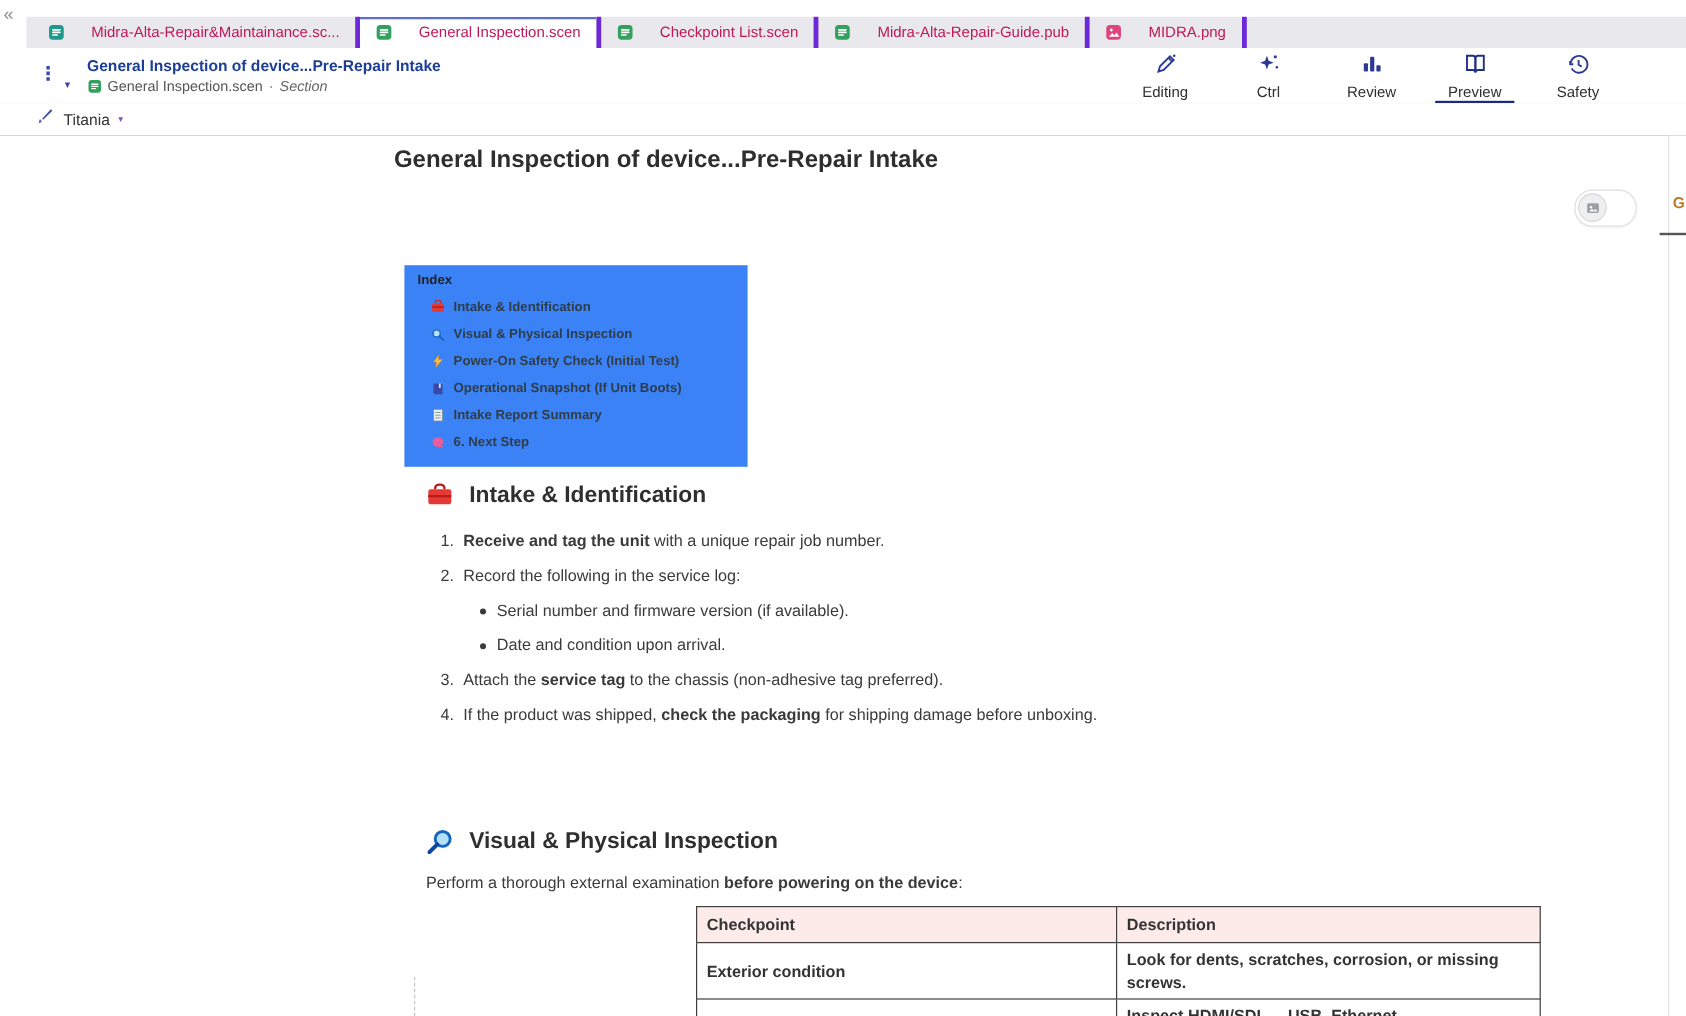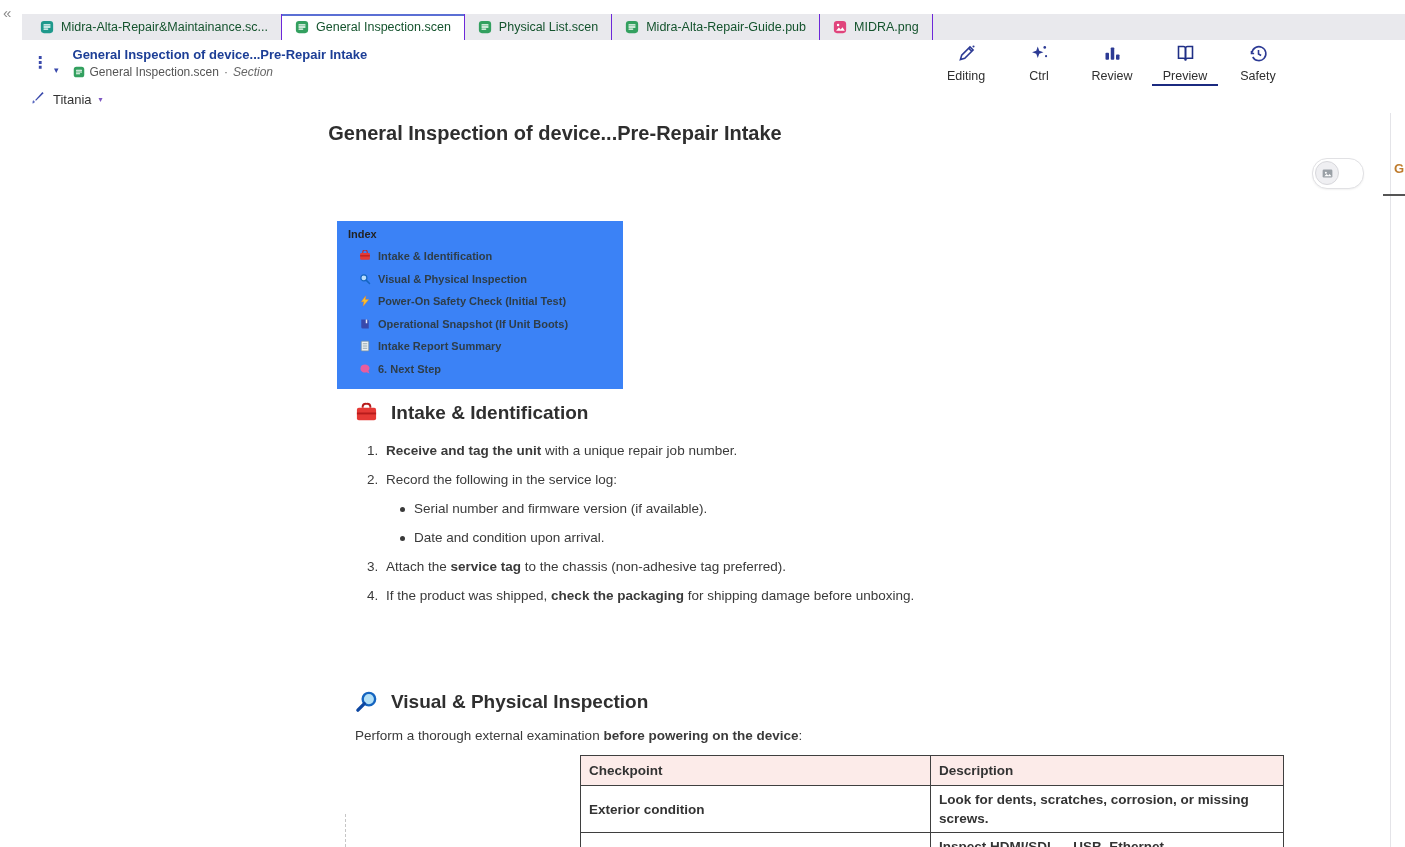--- a/index.html
+++ b/index.html
@@ -4,39 +4,39 @@
 <style>
   html,body{margin:0;padding:0}
   body{width:1405px;height:847px;overflow:hidden;background:#fff;
        font-family:"Liberation Sans","DejaVu Sans",sans-serif;color:#333}
   #app{position:relative;width:1405px;height:847px}
 
   
   .collapse{position:absolute;left:3px;top:4px;font-size:15px;color:#8a8a8a;cursor:pointer}
   .tabstrip{position:absolute;left:22px;top:14px;right:0;height:26px;background:#e9e9ed;
             display:flex;padding-left:5px;box-sizing:border-box}
-  .tab{display:flex;align-items:center;gap:7px;padding:0 13px;font-size:12.5px;color:#14532d;
-       border-right:1px solid #6d28d9;white-space:nowrap;cursor:pointer}
+  .tab{display:flex;align-items:center;gap:22px;padding:0 13px;font-size:12.5px;color:#be185d;
+       border-right:4px solid #6d28d9;white-space:nowrap;cursor:pointer}
   .tab.active{background:#fff;box-shadow:inset 0 2px 0 #5b6fd4}
   .ficon{display:inline-flex;width:14px;height:14px;flex:none}
   .ficon svg{width:14px;height:14px}
   .ficon.small,.ficon.small svg{width:12px;height:12px}
   .ficon.teal{color:#1f998c}.ficon.green{color:#33a05f}.ficon.pink{color:#e0447c}
 
   
   .header{position:absolute;top:40px;left:0;right:0;height:46px;background:#fff;
           border-bottom:1px solid #e3e3e6;display:flex;align-items:center}
   .dots{margin-left:32px;color:#3949ab;font-size:16px;font-weight:bold;line-height:1;cursor:pointer}
   .hcaret{color:#3949ab;font-size:9px;margin:14px 0 0 6px;cursor:pointer}
   .titleblock{margin-left:14px}
   .htitle{font-size:13px;font-weight:700;color:#1c3e96}
   .hsub{display:flex;align-items:center;gap:5px;margin-top:3px;font-size:12px;color:#555}
   .hkind{font-style:italic;color:#666}
   .hdot{color:#666}
-  .tools{margin-left:auto;margin-right:120px;display:flex;gap:19px;height:46px}
+  .tools{margin-left:auto;margin-right:63px;display:flex;gap:32px;height:46px}
   .tool{display:flex;flex-direction:column;align-items:center;justify-content:center;
         min-width:54px;position:relative;cursor:pointer}
   .tool svg{width:21px;height:21px}
   .tllabel{font-size:12.5px;color:#2f2f2f;margin-top:1px}
   .tool.active::after{content:"";position:absolute;bottom:0;left:-6px;right:-6px;height:2.5px;background:#1b2a80}
 
   
   .skinbar{position:absolute;top:86px;left:0;right:0;height:27px;border-bottom:1px solid #be185d;
            display:flex;align-items:center;padding-left:30px;gap:7px;background:#fff;cursor:pointer}
   .skinlabel{font-size:13px;color:#333}
@@ -110,21 +110,21 @@
         </span>
       <span>General Inspection.scen</span>
     </div>
     <div class="tab">
       <span class="ficon green">
           <svg viewBox="0 0 16 16">
             <rect x="1" y="1" width="14" height="14" rx="3.5" fill="currentColor"></rect>
             <path d="M4.6 5.6h6.8M4.6 8h6.8M4.6 10.4h4.2" stroke="#fff" stroke-width="1.5" stroke-linecap="round" fill="none"></path>
           </svg>
         </span>
-      <span>Physical List.scen</span>
+      <span>Checkpoint List.scen</span>
     </div>
     <div class="tab">
       <span class="ficon green">
           <svg viewBox="0 0 16 16">
             <rect x="1" y="1" width="14" height="14" rx="3.5" fill="currentColor"></rect>
             <path d="M4.6 5.6h6.8M4.6 8h6.8M4.6 10.4h4.2" stroke="#fff" stroke-width="1.5" stroke-linecap="round" fill="none"></path>
           </svg>
         </span>
       <span>Midra-Alta-Repair-Guide.pub</span>
     </div>

